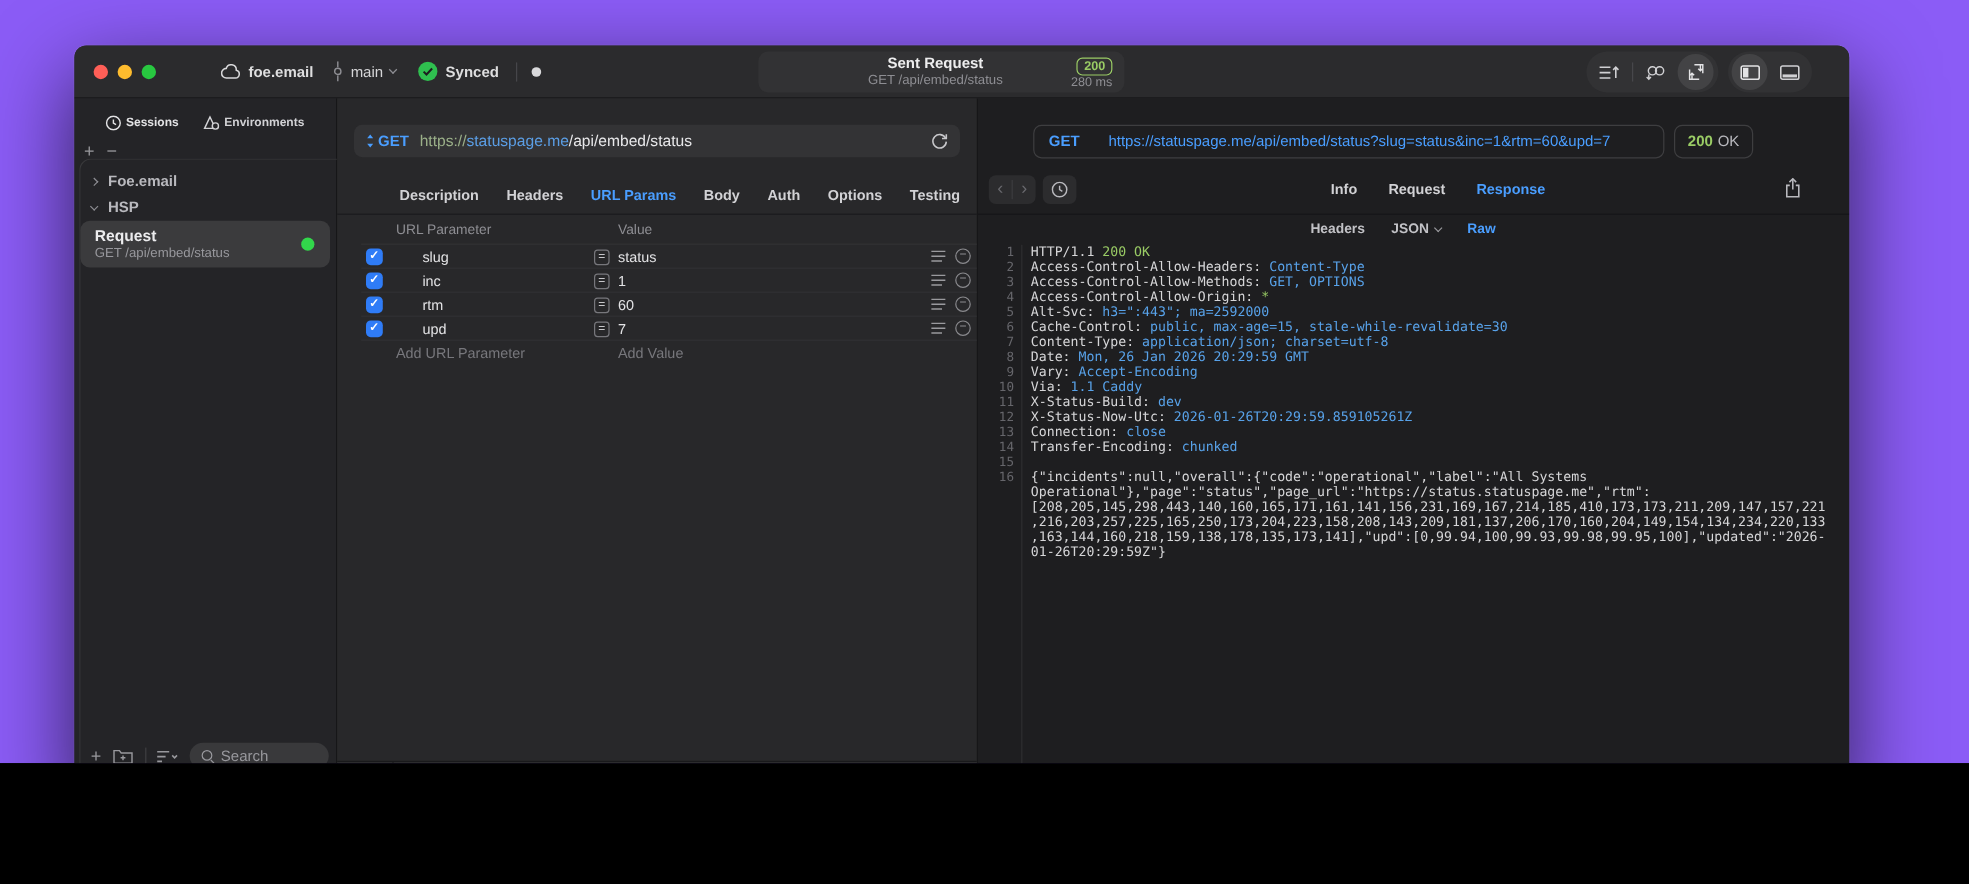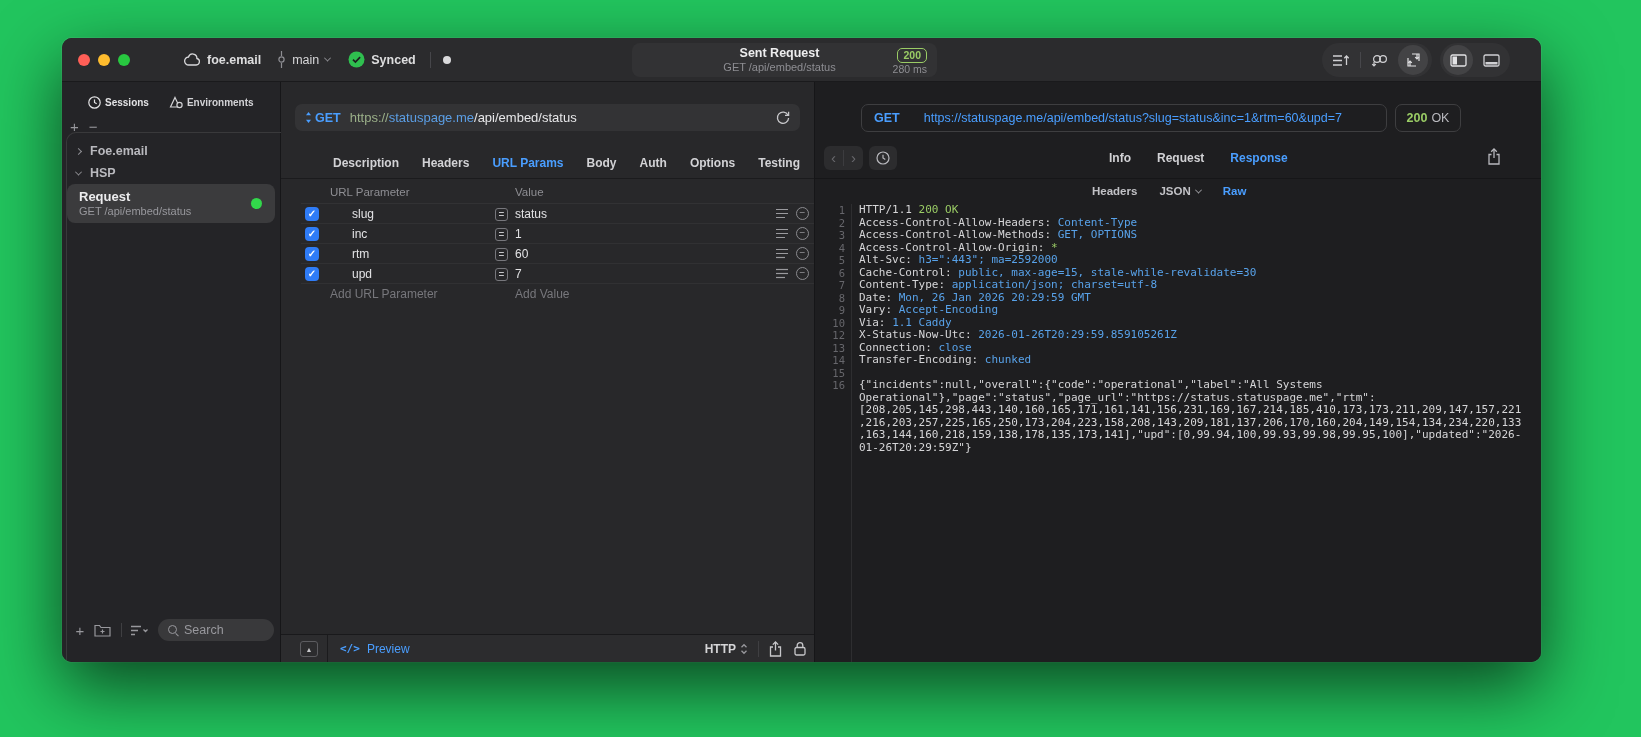--- a/index.html
+++ b/index.html
@@ -1,17 +1,17 @@
 <!DOCTYPE html>
 <html><head>
 <meta charset="utf-8">
 <style>
   * { margin:0; padding:0; box-sizing:border-box; }
   html,body { background:#000; }
-  .stage { position:relative; width:1641px; height:737px; background:#22c55e; overflow:hidden;
+  .stage { position:relative; width:1641px; height:636px; background:#8b5cf6; overflow:hidden;
            font-family:"Liberation Sans", sans-serif; -webkit-font-smoothing:antialiased; }
   .window { position:absolute; left:62px; top:38px; width:1479px; height:624px;
             background:#232325; border-radius:10px; overflow:hidden;
             box-shadow:0 25px 70px rgba(0,0,0,.65), 0 0 0 1px rgba(255,255,255,.07); }
 
   
   .titlebar { position:relative; height:44px; background:#2b2b2d; border-bottom:1px solid #1a1a1c;
               display:flex; align-items:center; }
   .traffic { display:flex; gap:8px; margin-left:16px; }
   .tl { width:12px; height:12px; border-radius:50%; display:inline-block; }
@@ -507,20 +507,24 @@
             </div>
           <div class="rline">
               <span class="ln">9</span>
               <span class="rcontent"><span class="rk">Vary: </span><span class="rv">Accept-Encoding</span></span>
             </div>
           <div class="rline">
               <span class="ln">10</span>
               <span class="rcontent"><span class="rk">Via: </span><span class="rv">1.1 Caddy</span></span>
             </div>
           <div class="rline">
+              <span class="ln">11</span>
+              <span class="rcontent"><span class="rk">X-Status-Build: </span><span class="rv">dev</span></span>
+            </div>
+          <div class="rline">
               <span class="ln">12</span>
               <span class="rcontent"><span class="rk">X-Status-Now-Utc: </span><span class="rv">2026-01-26T20:29:59.859105261Z</span></span>
             </div>
           <div class="rline">
               <span class="ln">13</span>
               <span class="rcontent"><span class="rk">Connection: </span><span class="rv">close</span></span>
             </div>
           <div class="rline">
               <span class="ln">14</span>
               <span class="rcontent"><span class="rk">Transfer-Encoding: </span><span class="rv">chunked</span></span>

